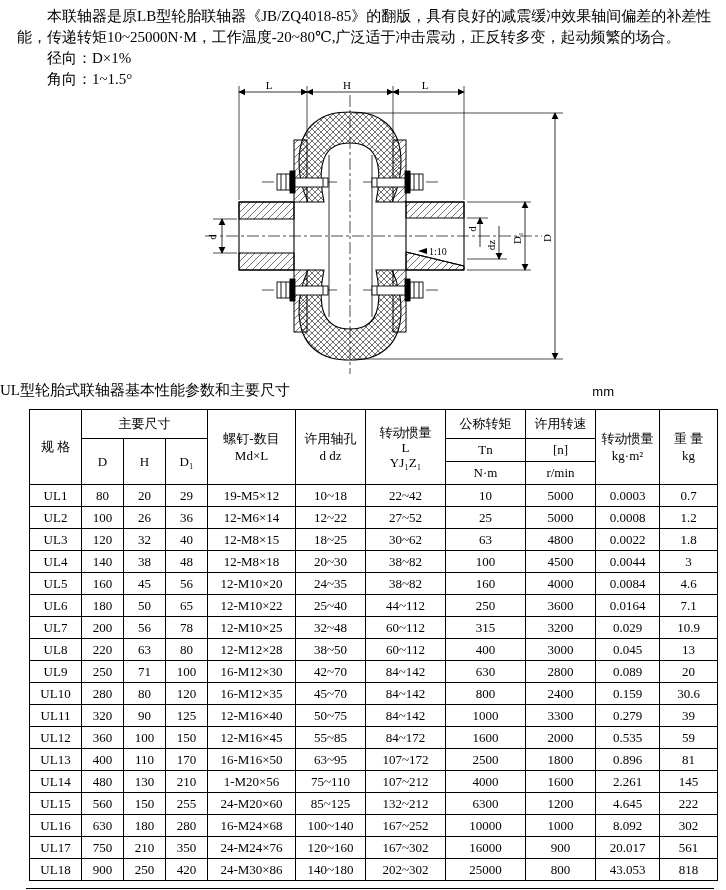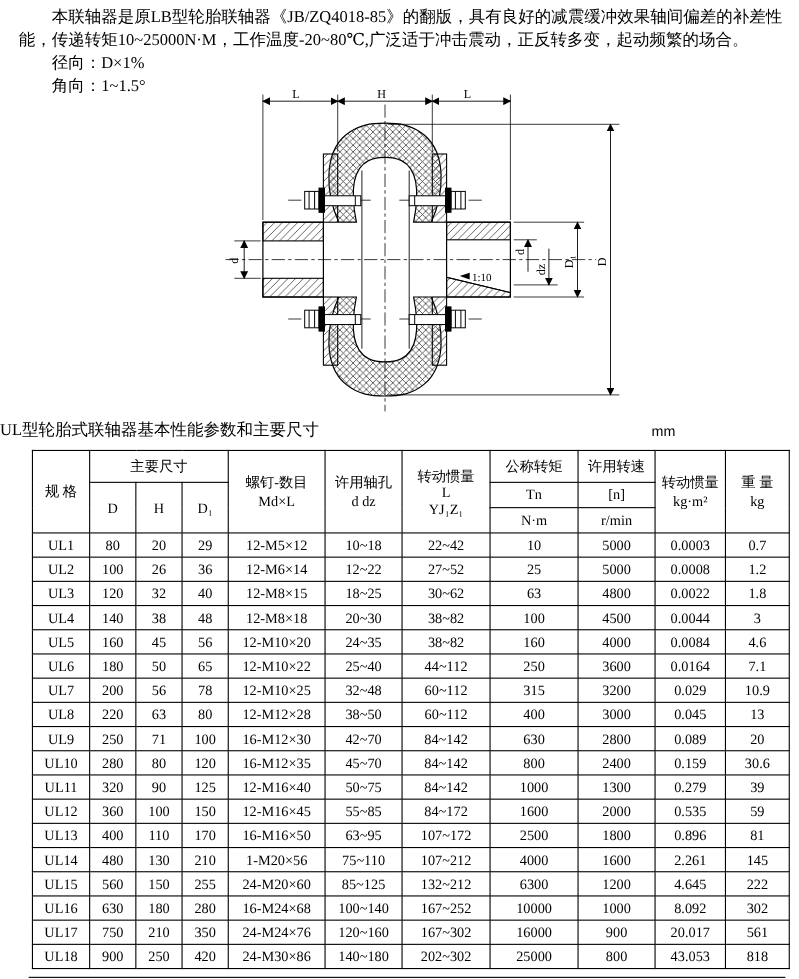--- a/index.html
+++ b/index.html
@@ -222,21 +222,21 @@
         <th>N·m</th>
         <th>r/min</th>
       </tr>
     </thead>
     <tbody>
         <tr>
           <td>UL1</td>
           <td>80</td>
           <td>20</td>
           <td>29</td>
-          <td>12-M5×12</td>
+          <td>19-M5×12</td>
           <td>10~18</td>
           <td>22~42</td>
           <td>10</td>
           <td>5000</td>
           <td>0.0003</td>
           <td>0.7</td>
         </tr>
         <tr>
           <td>UL2</td>
           <td>100</td>
@@ -356,21 +356,21 @@
         </tr>
         <tr>
           <td>UL11</td>
           <td>320</td>
           <td>90</td>
           <td>125</td>
           <td>12-M16×40</td>
           <td>50~75</td>
           <td>84~142</td>
           <td>1000</td>
-          <td>1300</td>
+          <td>3300</td>
           <td>0.279</td>
           <td>39</td>
         </tr>
         <tr>
           <td>UL12</td>
           <td>360</td>
           <td>100</td>
           <td>150</td>
           <td>12-M16×45</td>
           <td>55~85</td>

